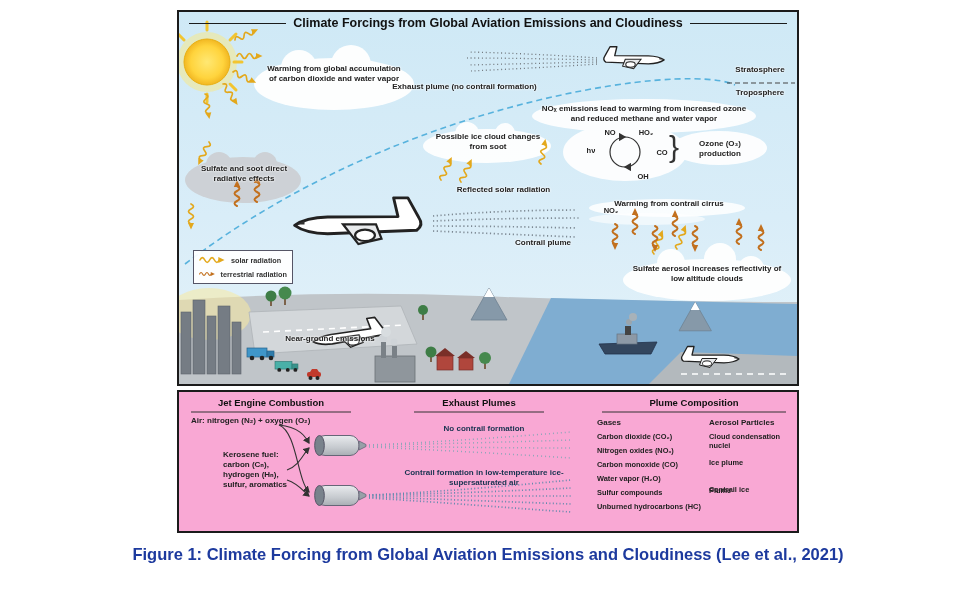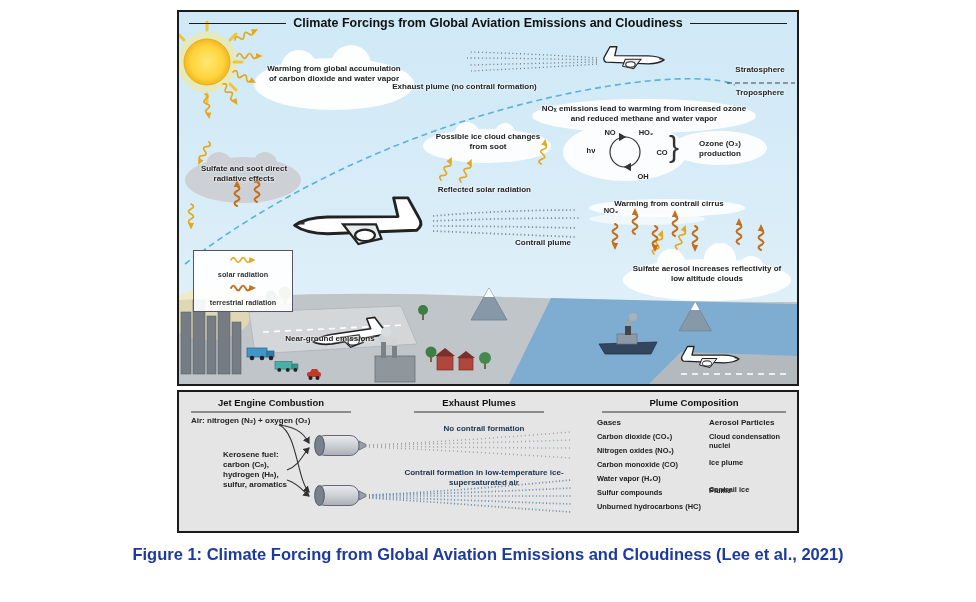--- a/index.html
+++ b/index.html
@@ -1,34 +1,34 @@
 <!DOCTYPE html>
 <html><head>
 <meta charset="utf-8">
 <style>
   html,body{margin:0;padding:0;}
   body{width:976px;height:602px;background:#ffffff;position:relative;
        font-family:"Liberation Sans","DejaVu Sans",sans-serif;overflow:hidden;}
   .figure{position:absolute;left:177px;top:10px;width:622px;}
   .panel{position:relative;border:2px solid #1b1b1b;box-sizing:border-box;}
   #main-panel{height:376px;background:linear-gradient(180deg,#cfe9f6 0%,#d9edf8 55%,#e4f2f9 100%);overflow:hidden;}
-  #bottom-panel{height:143px;margin-top:4px;background:#e5e5e5;overflow:hidden;}
+  #bottom-panel{height:143px;margin-top:4px;background:#f9a8d4;overflow:hidden;}
   .scene{position:absolute;left:0;top:0;}
   .fig-title{position:absolute;top:4px;left:10px;right:10px;display:flex;align-items:center;gap:7px;z-index:5;}
   .fig-title .rule{flex:1;height:0;border-top:1.6px solid #1b1b1b;}
   .fig-title .txt{font-size:12.5px;font-weight:bold;color:#111;white-space:nowrap;}
   .lbl{position:absolute;font-size:8px;font-weight:bold;line-height:1.2;color:#222;text-align:center;z-index:4;
        text-shadow:0 0 2px #fff,0 0 3px #fff;}
   .nw{white-space:nowrap;}
   .pre{white-space:pre-line;text-align:left;}
   .chem{font-size:7.5px;}
   .brace{position:absolute;font-size:30px;font-weight:400;color:#333;z-index:4;line-height:1;}
   .legend{position:absolute;left:14px;top:238px;width:100px;border:1.2px solid #556;background:rgba(255,255,255,.93);
           padding:4px 5px;display:flex;flex-direction:column;gap:4px;z-index:4;box-sizing:border-box;}
-  .legend .row{display:flex;align-items:center;gap:5px;flex-direction:column;}
+  .legend .row{display:flex;align-items:center;gap:5px;}
   .legend .t{font-size:7.3px;font-weight:bold;color:#333;white-space:nowrap;}
   .b-head{position:absolute;font-size:9.5px;font-weight:bold;color:#111;text-align:center;z-index:4;}
   .b-lbl{position:absolute;font-size:8px;font-weight:bold;color:#222;z-index:4;line-height:1.25;}
   .b-item{position:absolute;font-size:7.4px;font-weight:bold;color:#222;z-index:4;line-height:1.2;}
   .plume-lbl{color:#16324f;text-align:center;}
   .caption{position:absolute;left:0;right:0;top:545px;text-align:center;
            font-size:16.5px;font-weight:bold;color:#1d3a9e;}
 </style>
 </head>
 <body>
@@ -279,21 +279,21 @@
     <div class="lbl chem" style="left:419px;top:116px;width:24px;">NO</div>
     <div class="lbl chem" style="left:452px;top:116px;width:30px;">HO₂</div>
     <div class="lbl chem" style="left:402px;top:134px;width:20px;">hν</div>
     <div class="lbl chem" style="left:472px;top:136px;width:22px;">CO</div>
     <div class="lbl chem" style="left:418px;top:158px;width:28px;margin-top:36px;">NO₂</div>
     <div class="lbl chem" style="left:452px;top:160px;width:24px;">OH</div>
     <div class="brace" style="left:490px;top:120px;">}</div>
     <div class="lbl" style="left:504px;top:127px;width:74px;">Ozone (O₃) production</div>
 
     <div class="lbl" style="left:12px;top:152px;width:106px;">Sulfate and soot direct radiative effects</div>
-    <div class="lbl nw" style="left:237px;top:173px;width:115px;text-align:right;">Reflected solar radiation</div>
+    <div class="lbl nw" style="left:267px;top:173px;width:115px;">Reflected solar radiation</div>
     <div class="lbl nw" style="left:322px;top:226px;width:84px;">Contrail plume</div>
     <div class="lbl nw" style="left:420px;top:187px;width:140px;">Warming from contrail cirrus</div>
     <div class="lbl" style="left:452px;top:252px;width:152px;">Sulfate aerosol increases reflectivity of low altitude clouds</div>
     <div class="lbl nw" style="left:103px;top:322px;width:96px;">Near-ground emissions</div>
 
     <div class="legend">
       <div class="row">
         <svg width="27" height="10" viewBox="-1 -5 28 10">
             <use href="#sqY"></use>
           </svg>

